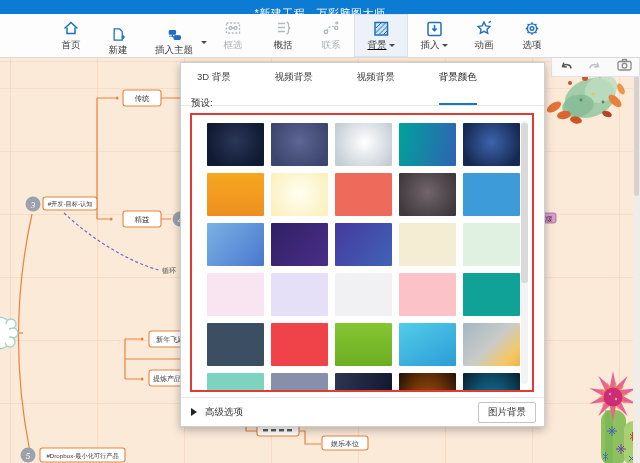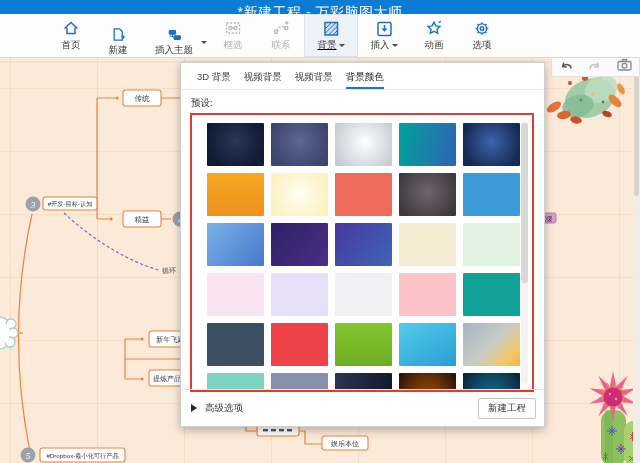--- a/index.html
+++ b/index.html
@@ -2,21 +2,21 @@
 <html><head>
 <meta charset="utf-8">
 <style>
   html,body{margin:0;padding:0;}
   body{font-family:"Liberation Sans","DejaVu Sans",sans-serif;}
   #app{position:relative;width:640px;height:463px;overflow:hidden;background:#fff;}
 
   
   .titlebar{position:absolute;left:0;top:0;width:640px;height:14px;background:#0b7bd3;z-index:30;
     display:flex;align-items:center;justify-content:center;}
-  .titlebar span{color:#fff;font-size:14px;letter-spacing:.5px;margin-top:12px;}
+  .titlebar span{color:#fff;font-size:11px;letter-spacing:.5px;margin-top:12px;}
 
   
   .toolbar{position:absolute;left:0;top:14px;width:640px;height:44px;background:#fdfdfd;
     border-bottom:1px solid #d9d9d9;z-index:30;display:flex;align-items:stretch;padding-left:46px;box-sizing:border-box;}
   .tb-item{position:relative;width:50px;display:flex;flex-direction:column;align-items:center;justify-content:flex-start;
     padding-top:4px;box-sizing:border-box;cursor:default;}
   .tb-item .lbl{font-size:9.5px;color:#3c3c3c;margin-top:1px;white-space:nowrap;display:flex;align-items:center;gap:2px;}
   .tb-item.disabled .lbl{color:#abb0b6;}
   .tb-item.active{background:#edf2f8;box-shadow:inset 0 0 0 1px #d7e2ee;text-decoration:underline;}
   .tb-item svg{display:block;}
@@ -36,31 +36,31 @@
   .quickbar{position:absolute;left:551px;top:57px;width:89px;height:20px;background:#fafafa;
     border:1px solid #e2e2e2;border-top:none;z-index:8;display:flex;align-items:center;justify-content:space-around;box-sizing:border-box;}
 
   
   .vscroll{position:absolute;right:0;top:58px;width:7px;height:405px;background:#f0ede9;z-index:6;}
   .vscroll .thumb{position:absolute;left:1px;top:18px;width:5px;height:120px;background:#d7d2cc;border-radius:3px;}
 
   
   .panel{position:absolute;left:180px;top:62px;width:365px;height:365px;background:#fff;z-index:10;
     border:1px solid #cfcfcf;box-sizing:border-box;box-shadow:0 3px 9px rgba(0,0,0,.28);}
-  .tabs{display:flex;gap:13px;padding:8px 0 0 16px;height:27px;box-sizing:border-box;border-bottom:1px solid #e8e8e8;}
+  .tabs{display:flex;gap:44px;padding:8px 0 0 16px;height:43px;box-sizing:border-box;border-bottom:1px solid #e8e8e8;}
   .tab{font-size:9.5px;color:#454545;padding-bottom:8px;cursor:default;white-space:nowrap;}
   .tab.active{color:#222;border-bottom:2px solid #1878c8;}
   .preset-label{position:absolute;left:10px;top:34px;font-size:9.5px;color:#333;}
   .swatchbox{position:absolute;left:9px;top:50px;width:344px;height:279px;border:2px solid #e23b34;background:#fff;box-sizing:border-box;}
   .swatchgrid{position:relative;margin:8px 0 0 15px;width:313px;height:267px;overflow:hidden;
     display:flex;flex-wrap:wrap;column-gap:7px;row-gap:7px;align-content:flex-start;}
   .swatch{width:57px;height:43px;border-radius:1px;}
   .swscroll{position:absolute;right:4px;top:6px;width:7px;height:263px;background:#f3f3f3;border-radius:3px;}
   .swscroll .thumb{position:absolute;left:0;top:2px;width:7px;height:160px;background:#d9d9d9;border-radius:3px;}
-  .panel-footer{position:absolute;left:0;right:0;bottom:0;height:37px;border-top:1px solid #e6e6e6;
+  .panel-footer{position:absolute;left:0;right:0;bottom:0;height:29px;border-top:1px solid #e6e6e6;
     display:flex;align-items:center;justify-content:space-between;padding:0 8px 0 10px;box-sizing:border-box;}
   .adv{display:flex;align-items:center;gap:6px;font-size:9.5px;color:#333;cursor:default;}
   .adv .tri{width:0;height:0;border:4px solid transparent;border-left:6px solid #222;margin-right:-2px;}
   .del-btn{font-size:9.5px;color:#333;background:#fff;border:1px solid #c4c4c4;border-radius:2px;padding:3px 9px;cursor:default;font-family:inherit;}
 </style>
 </head>
 <body>
 
 <div id="app">
 
@@ -108,20 +108,29 @@
         <g fill="none" stroke="#b2b8be" stroke-width="1.3">
           <rect x="3.5" y="5" width="13" height="10" stroke-dasharray="2 1.6"></rect>
           <circle cx="7.5" cy="10" r="1.5"></circle>
             <circle cx="12.5" cy="10" r="1.5"></circle>
             <path d="M9 10 h2"></path>
         </g>
       </svg>
       <span class="lbl">框选</span>
     </div>
 
+    <div class="tb-item">
+      <svg width="20" height="20" viewBox="0 0 20 20">
+        <g fill="none" stroke="#b2b8be" stroke-width="1.3">
+          <path d="M5 5.5 h7 M5 9.5 h7 M5 13.5 h7"></path>
+          <path d="M13.5 4 c2.2 0 2 2.2 2 4.2 c0 1.3 .6 1.6 1.6 1.8 c-1 .2 -1.6 .5 -1.6 1.8 c0 2 .2 4.2 -2 4.2"></path>
+        </g>
+      </svg>
+      <span class="lbl">概括</span>
+    </div>
 
     <div class="tb-item disabled w46">
       <svg width="20" height="20" viewBox="0 0 20 20">
         <g fill="none" stroke="#b2b8be" stroke-width="1.3">
           <path d="M6 13 C7.5 7.5 13 7 14.5 10.5" stroke-dasharray="2 1.6"></path>
           <circle cx="5" cy="13.8" r="1.7"></circle>
             <circle cx="15.2" cy="10" r="1.7"></circle>
             <circle cx="15.8" cy="4.8" r="1"></circle>
         </g>
       </svg>
@@ -366,17 +375,17 @@
       <div class="swscroll">
         <div class="thumb"></div>
       </div>
     </div>
 
     <div class="panel-footer">
       <div class="adv">
         <span class="tri"></span>
         <span>高级选项</span>
       </div>
-      <button class="del-btn">新建工程</button>
+      <button class="del-btn">图片背景</button>
     </div>
   </div>
 
 </div>
 
 </body></html>

